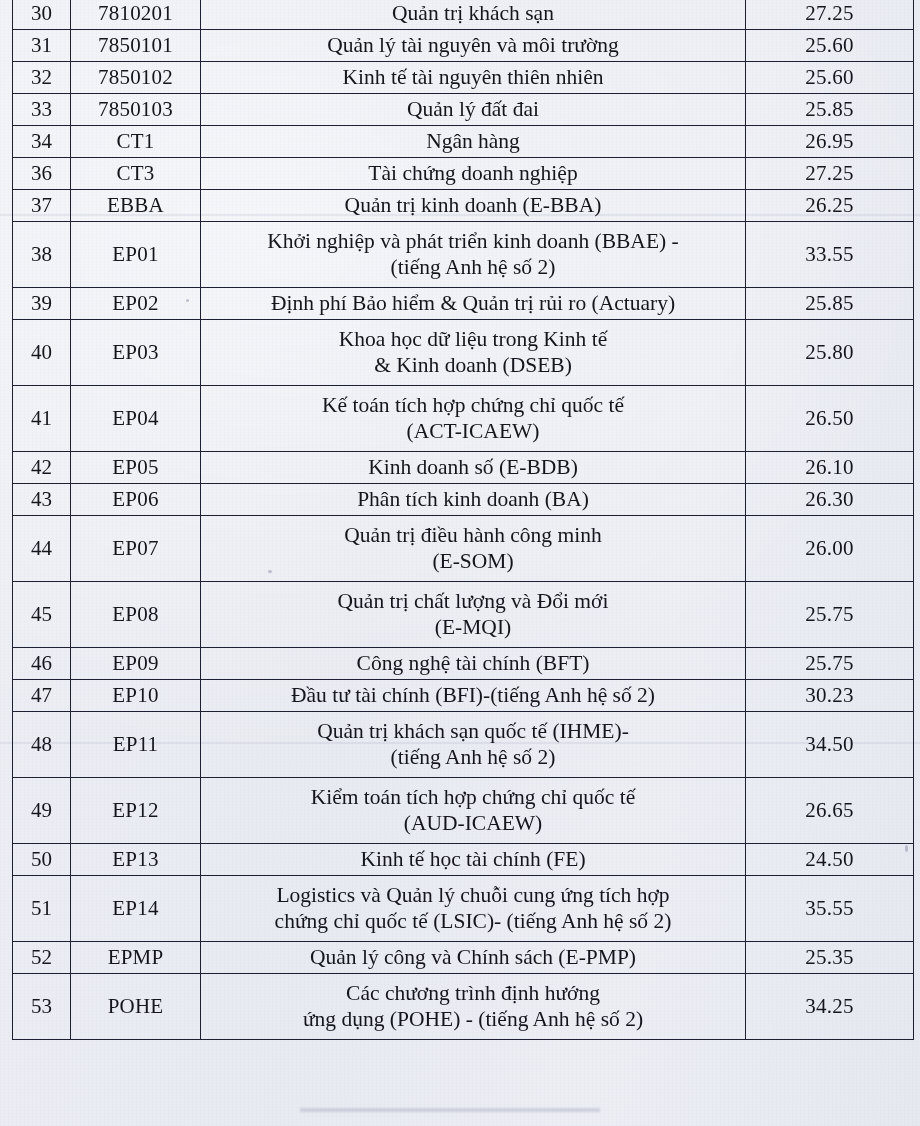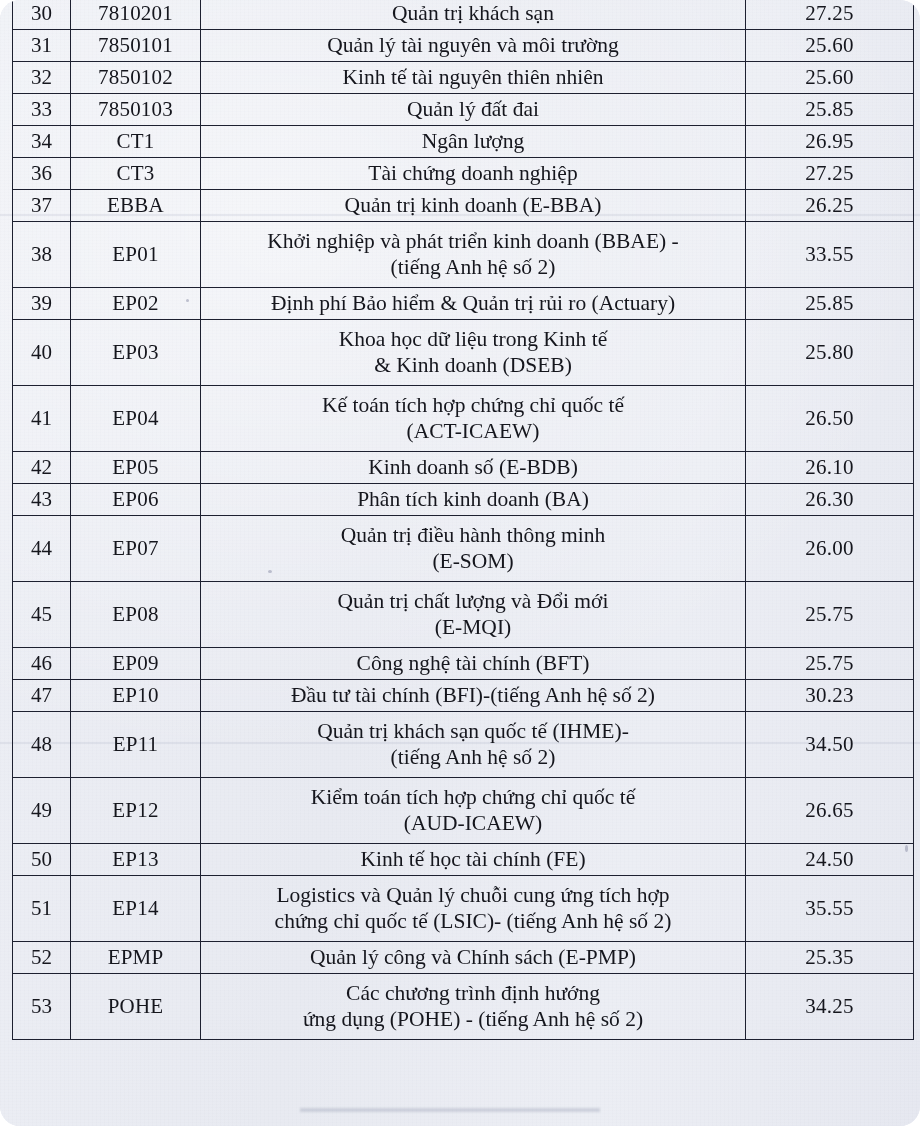--- a/index.html
+++ b/index.html
@@ -9,21 +9,20 @@
     background: #ffffff;
   }
   #page {
     position: relative;
     width: 920px;
     height: 1126px;
     overflow: hidden;
     background: #e9ebf2;
     font-family: "Liberation Serif", "DejaVu Serif", serif;
     color: #15161d;
-    border-radius: 20px;
   }
   
   #paper-tint {
     position: absolute;
     inset: 0;
     background:
       radial-gradient(120% 80% at 30% 20%, rgba(255,255,255,0.55) 0%, rgba(255,255,255,0.0) 60%),
       linear-gradient(100deg, #edeff5 0%, #e8eaf1 42%, #eceef4 70%, #e6e8f0 100%);
     pointer-events: none;
   }
@@ -174,21 +173,21 @@
                 <span class="ln">Quản lý đất đai</span>
               </span>
             </td>
             <td class="score">25.85</td>
           </tr>
           <tr class="r1">
             <td class="idx">34</td>
             <td class="code">CT1</td>
             <td class="name">
               <span class="name-lines">
-                <span class="ln">Ngân lượng</span>
+                <span class="ln">Ngân hàng</span>
               </span>
             </td>
             <td class="score">26.95</td>
           </tr>
           <tr class="r1">
             <td class="idx">36</td>
             <td class="code">CT3</td>
             <td class="name">
               <span class="name-lines">
                 <span class="ln">Tài chứng doanh nghiệp</span>
@@ -267,21 +266,21 @@
                 <span class="ln">Phân tích kinh doanh (BA)</span>
               </span>
             </td>
             <td class="score">26.30</td>
           </tr>
           <tr class="r2">
             <td class="idx">44</td>
             <td class="code">EP07</td>
             <td class="name">
               <span class="name-lines">
-                <span class="ln">Quản trị điều hành thông minh</span>
+                <span class="ln">Quản trị điều hành công minh</span>
                 <span class="ln">(E-SOM)</span>
               </span>
             </td>
             <td class="score">26.00</td>
           </tr>
           <tr class="r2">
             <td class="idx">45</td>
             <td class="code">EP08</td>
             <td class="name">
               <span class="name-lines">

